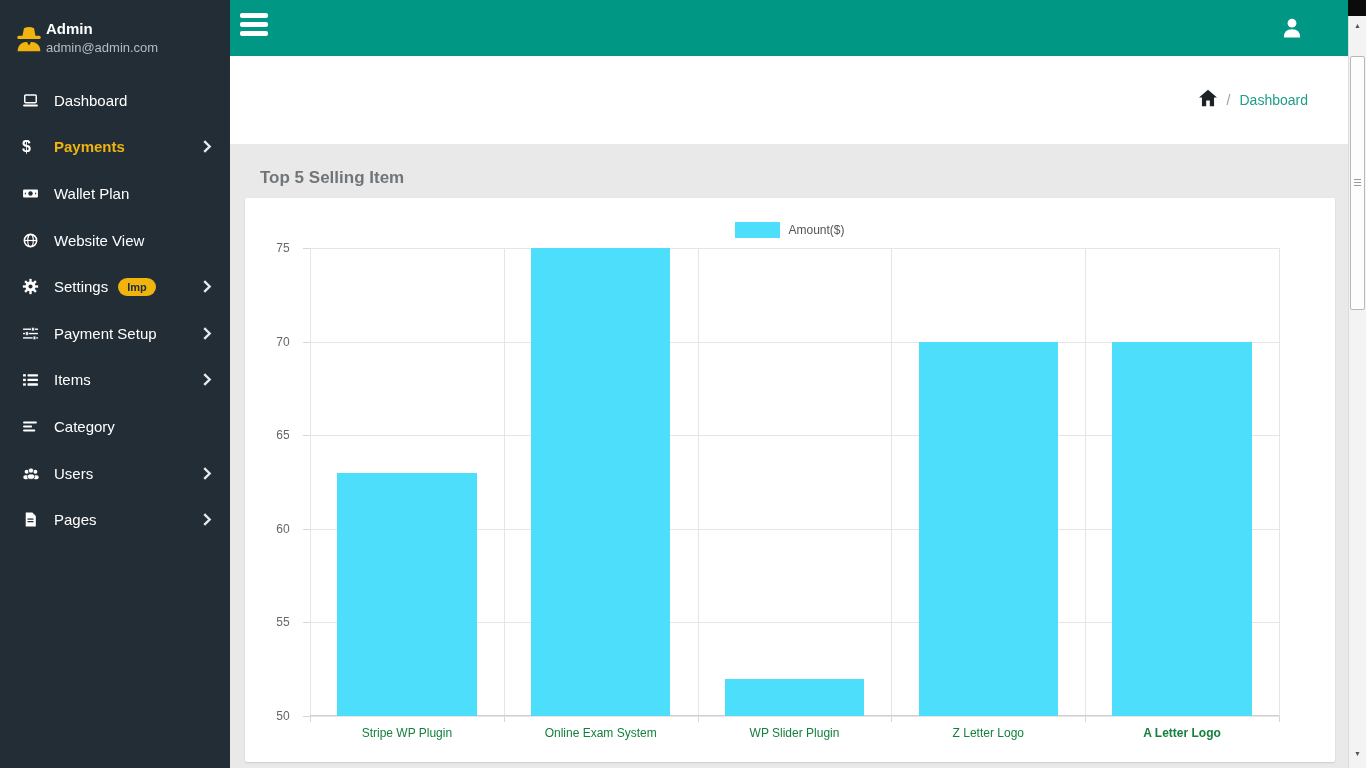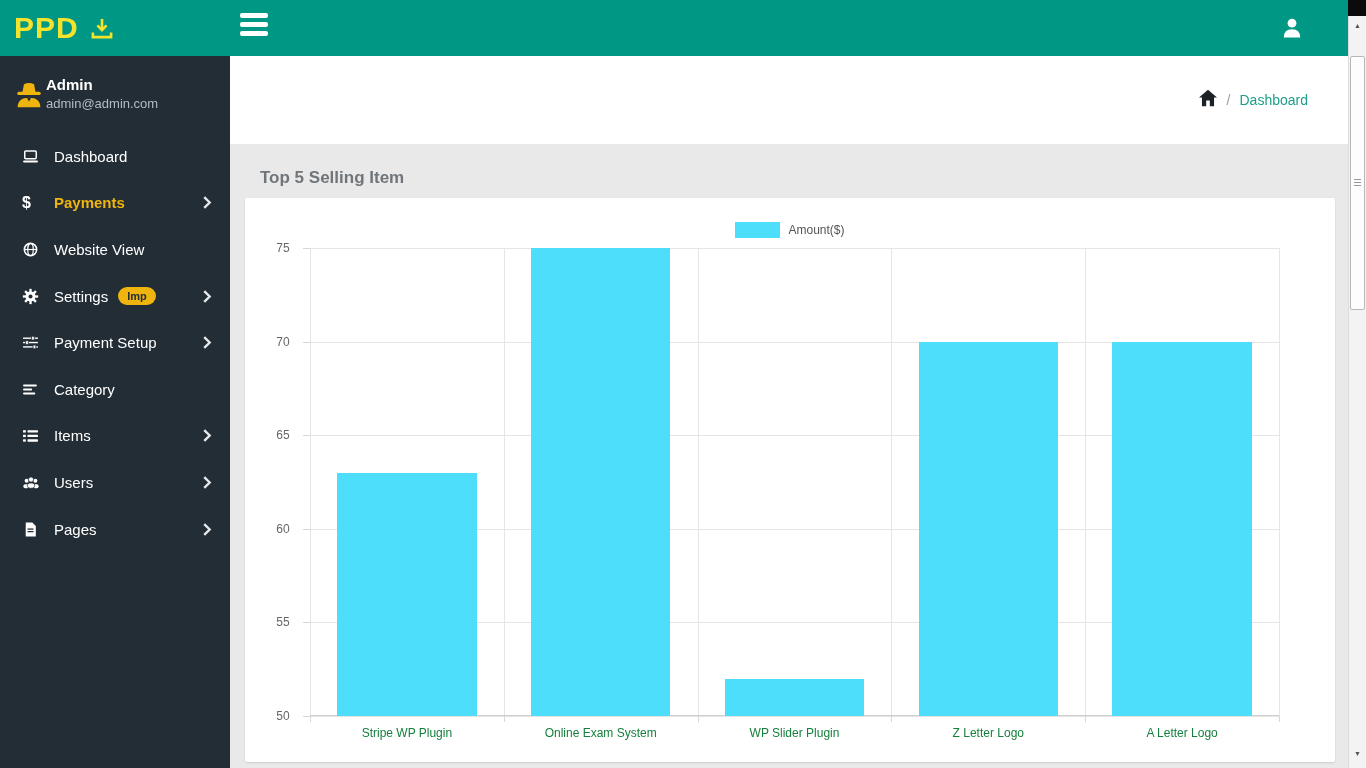--- a/index.html
+++ b/index.html
@@ -74,32 +74,20 @@
   .sb-btn.down { bottom:6px; }
   .sb-thumb { position:absolute; left:1px; top:56px; width:15px; height:254px; background:#fdfdfd;
               border:1px solid #b8b8b8; border-radius:2px; cursor:pointer; }
   .sb-grip { position:absolute; left:3px; top:50%; margin-top:-4px; width:7px; }
   .sb-grip i { display:block; height:1px; background:#999; margin-bottom:2px; }
 </style>
 </head>
 <body>
 
 <div class="sidebar">
-  <div class="logo-band">
-    <span class="logo-text">PPD</span>
-    <span class="logo-dl">
-      <svg width="26" height="26" viewBox="0 0 20 20">
-          <g stroke="#f3e32a" stroke-width="2" fill="none">
-        <path d="M3 13.5 v3.5 h14 v-3.5"></path>
-            <path d="M10 3 v8"></path>
-            <path d="M6.5 8 L10 11.6 L13.5 8"></path>
-          </g>
-        </svg>
-    </span>
-  </div>
 
   <div class="user-block">
     <span class="user-icon">
       <svg width="32" height="32" viewBox="0 0 24 24" fill="#f0b40f">
         <path d="M7 11 L8.2 4.6 Q12 3 15.8 4.6 L17 11 Z"></path>
         <rect x="3.2" y="10.4" width="17.6" height="2.3" rx="1.15"></rect>
         <path d="M3.5 22 Q3.5 14.8 12 14.8 Q20.5 14.8 20.5 22 Z"></path>
         <path d="M10.4 14.9 L12 17.6 L13.6 14.9 Z" fill="#232d35"></path>
       </svg>
     </span>
@@ -125,20 +113,31 @@
         </span>
       <span class="mi-label">Payments</span>
       <span class="mi-chevron">
         <svg width="9" height="13" viewBox="0 0 8 12">
             <polyline points="1,1 6,6 1,11" stroke="#e7e9ea" stroke-width="2.2" fill="none"></polyline>
           </svg>
       </span>
     </li>
     <li>
       <span class="mi-icon">
+        <svg width="17" height="17" viewBox="0 0 16 16">
+            <rect x="1" y="4.2" width="14" height="7.6" rx="1" fill="#fff"></rect>
+            <circle cx="8" cy="8" r="2.1" fill="#232d35"></circle>
+            <rect x="2.7" y="7.2" width="1" height="1.6" fill="#232d35"></rect>
+            <rect x="12.3" y="7.2" width="1" height="1.6" fill="#232d35"></rect>
+          </svg>
+      </span>
+      <span class="mi-label">Wallet Plan</span>
+    </li>
+    <li>
+      <span class="mi-icon">
         <svg width="17" height="17" viewBox="0 0 16 16" fill="none">
             <circle cx="8" cy="8" r="5.8" stroke="#fff" stroke-width="1.5"></circle>
             <ellipse cx="8" cy="8" rx="2.6" ry="5.8" stroke="#fff" stroke-width="1.1"></ellipse>
             <path d="M2.2 8 H13.8" stroke="#fff" stroke-width="1.1"></path>
           </svg>
       </span>
       <span class="mi-label">Website View</span>
     </li>
     <li>
       <span class="mi-icon">
@@ -175,44 +174,44 @@
       <span class="mi-label">Payment Setup</span>
       <span class="mi-chevron">
         <svg width="9" height="13" viewBox="0 0 8 12">
             <polyline points="1,1 6,6 1,11" stroke="#e7e9ea" stroke-width="2.2" fill="none"></polyline>
           </svg>
       </span>
     </li>
     <li>
       <span class="mi-icon">
         <svg width="17" height="17" viewBox="0 0 16 16" fill="#fff">
-            <rect x="1" y="3.4" width="13" height="1.7" rx="0.85"></rect>
-            <rect x="1" y="7.15" width="8.5" height="1.7" rx="0.85"></rect>
-            <rect x="1" y="10.9" width="11.5" height="1.7" rx="0.85"></rect>
-          </svg>
-      </span>
-      <span class="mi-label">Category</span>
-    </li>
-    <li>
-      <span class="mi-icon">
-        <svg width="17" height="17" viewBox="0 0 16 16" fill="#fff">
             <rect x="1" y="3" width="2.6" height="2.2"></rect>
             <rect x="5.2" y="3" width="9.8" height="2.2" rx="0.4"></rect>
             <rect x="1" y="7.3" width="2.6" height="2.2"></rect>
             <rect x="5.2" y="7.3" width="9.8" height="2.2" rx="0.4"></rect>
             <rect x="1" y="11.6" width="2.6" height="2.2"></rect>
             <rect x="5.2" y="11.6" width="9.8" height="2.2" rx="0.4"></rect>
           </svg>
       </span>
       <span class="mi-label">Items</span>
       <span class="mi-chevron">
         <svg width="9" height="13" viewBox="0 0 8 12">
             <polyline points="1,1 6,6 1,11" stroke="#e7e9ea" stroke-width="2.2" fill="none"></polyline>
           </svg>
       </span>
+    </li>
+    <li>
+      <span class="mi-icon">
+        <svg width="17" height="17" viewBox="0 0 16 16" fill="#fff">
+            <rect x="1" y="3.4" width="13" height="1.7" rx="0.85"></rect>
+            <rect x="1" y="7.15" width="8.5" height="1.7" rx="0.85"></rect>
+            <rect x="1" y="10.9" width="11.5" height="1.7" rx="0.85"></rect>
+          </svg>
+      </span>
+      <span class="mi-label">Category</span>
     </li>
     <li>
       <span class="mi-icon">
         <svg width="18" height="17" viewBox="0 0 16 16">
             <g fill="#fff">
               <circle cx="3.9" cy="6.3" r="1.9"></circle>
               <circle cx="12.1" cy="6.3" r="1.9"></circle>
               <rect x="0.8" y="9.6" width="5.2" height="3.7" rx="1.8"></rect>
               <rect x="10" y="9.6" width="5.2" height="3.7" rx="1.8"></rect>
               <circle cx="8" cy="5.2" r="2.4" stroke="#232d35" stroke-width="0.7"></circle>
@@ -313,21 +312,21 @@
           <div class="axis-x"></div>
           <div class="bar" style="left: 27.132px; top: 224.64px; width: 139.536px; height: 243.36px; background: rgb(77, 222, 251);"></div>
           <div class="xtick" style="left: 0px; width: 193.8px; top: 478px;">Stripe WP Plugin</div>
           <div class="bar" style="left: 220.932px; top: 0px; width: 139.536px; height: 468px; background: rgb(77, 222, 251);"></div>
           <div class="xtick" style="left: 193.8px; width: 193.8px; top: 478px;">Online Exam System</div>
           <div class="bar" style="left: 414.732px; top: 430.56px; width: 139.536px; height: 37.44px; background: rgb(77, 222, 251);"></div>
           <div class="xtick" style="left: 387.6px; width: 193.8px; top: 478px;">WP Slider Plugin</div>
           <div class="bar" style="left: 608.532px; top: 93.6px; width: 139.536px; height: 374.4px; background: rgb(77, 222, 251);"></div>
           <div class="xtick" style="left: 581.4px; width: 193.8px; top: 478px;">Z Letter Logo</div>
           <div class="bar" style="left: 802.332px; top: 93.6px; width: 139.536px; height: 374.4px; background: rgb(77, 222, 251);"></div>
-          <div class="xtick" style="left: 775.2px; width: 193.8px; top: 478px;">A Letter Logo</div>
+          <div class="xtick" style="left: 775.2px; width: 193.8px; top: 478px; font-weight: bold;">A Letter Logo</div>
         </div>
     </div>
   </div>
 </div>
 
 <div class="scrollbar">
   <div class="sb-cap"></div>
   <div class="sb-btn up">
       <span>▲</span>
     </div>

